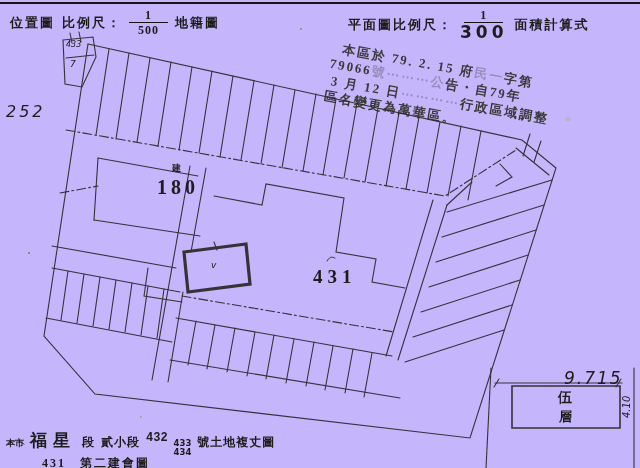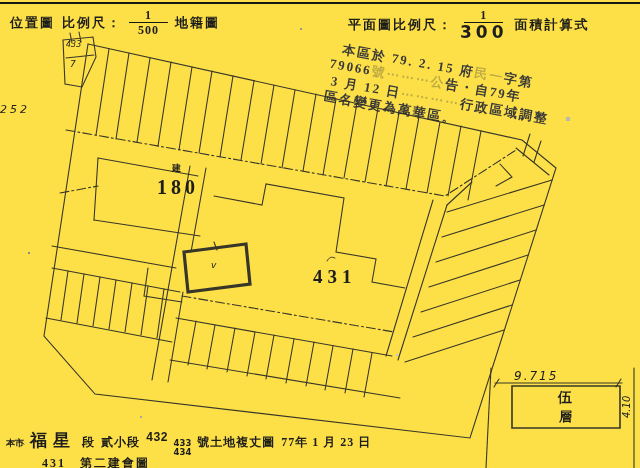--- a/index.html
+++ b/index.html
@@ -1,16 +1,16 @@
 <!DOCTYPE html>
 <html><head>
 <meta charset="utf-8">
 <style>
   html,body{margin:0;padding:0;background:#e8e8e4;}
-  .page{position:relative;width:640px;height:468px;background:#fde047;overflow:hidden;
+  .page{position:relative;width:640px;height:468px;background:#c4b5fd;overflow:hidden;
         font-family:"Liberation Serif", serif;color:#1d1d1b;}
   .t{position:absolute;white-space:nowrap;line-height:1;}
   .topline{position:absolute;left:0;top:2px;width:640px;height:0;border-top:2px solid #161614;}
   
   .hdr{position:absolute;display:flex;align-items:center;gap:7px;font-size:13px;font-weight:700;
        letter-spacing:2px;}
   .hdr-left{left:10px;top:9px;}
   .hdr-right{left:348px;top:9px;}
   .frac{display:inline-flex;flex-direction:column;align-items:center;line-height:1;letter-spacing:1px;}
   .frac .num{border-bottom:1.4px solid #161614;padding:0 16px 1px;font-size:12px;}
@@ -156,41 +156,40 @@
         <path stroke-width="1.6" d="M512,386 h108 v42 h-108 Z"></path>
       </g>
 
       <g stroke-width=".9">
         <path d="M327,261 q3,-6 8,-3"></path>
         <path d="M8,444 l7,-3 M19,441 l5,3"></path>
       </g>
     </g>
   </svg>
 
-  <div class="t hand" style="left:0;top:104px;font-size:11px;letter-spacing:3px;">252</div>
+  <div class="t hand" style="left:6px;top:104px;font-size:16px;letter-spacing:3px;">252</div>
   <div class="t hand" style="left:66px;top:41px;font-size:8px;">433</div>
   <div class="t hand" style="left:70px;top:60px;font-size:9px;">7</div>
   <div class="t print" style="left:172px;top:164px;font-size:9px;font-weight:700;">建</div>
   <div class="t print" style="left:157px;top:177px;font-size:20px;font-weight:700;letter-spacing:4px;">180</div>
   <div class="t print" style="left:313px;top:267px;font-size:19px;font-weight:700;letter-spacing:5px;">431</div>
   <div class="t hand" style="left:211px;top:261px;font-size:9px;">v</div>
 
-  <div class="t hand" style="left:514px;top:370px;font-size:12px;letter-spacing:2px;">9.715</div>
+  <div class="t hand" style="left:564px;top:370px;font-size:17px;letter-spacing:2px;">9.715</div>
   <div class="t print" style="left:558px;top:391px;font-size:14px;font-weight:700;">伍</div>
   <div class="t print" style="left:559px;top:410px;font-size:13px;font-weight:700;">層</div>
   <div class="t hand" style="left:622px;top:418px;font-size:10px;transform:rotate(-90deg);transform-origin:0 0;">4.10</div>
 
   <div class="caption">
     <span class="cap-xs">本市</span>
     <span class="cap-big">福星</span>
     <span class="cap-sm">段</span>
     <span class="cap-sm">貳小段</span>
     <span class="cap-sup">432</span>
     <span class="cap-stack">
       <span>433</span>
       <span>434</span>
     </span>
     <span class="cap-sm">號土地複丈圖</span>
-    <span class="cap-sm">77年 1 月 23 日</span>
   </div>
   <div class="caption2">431　第二建會圖</div>
 
 </div>
 
 </body></html>

